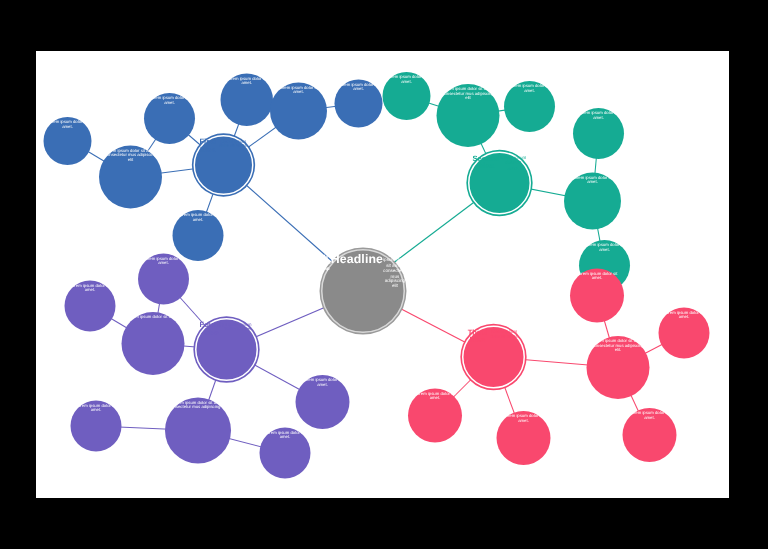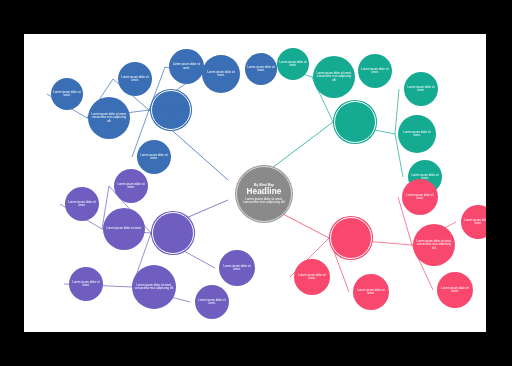--- a/index.html
+++ b/index.html
@@ -1,22 +1,22 @@
 <!DOCTYPE html>
 <html><head>
 <meta charset="utf-8">
 <style>
   html,body{margin:0;padding:0;background:#000;}
   body{width:512px;height:366px;overflow:hidden;font-family:"Liberation Sans",sans-serif;}
   #frame{position:absolute;left:0;top:0;width:512px;height:366px;background:#000;}
   #canvas{position:absolute;left:24px;top:34px;width:462px;height:298px;background:#fff;overflow:hidden;}
   svg#edges{position:absolute;left:0;top:0;width:462px;height:298px;}
-  .node{position:absolute;border-radius:50%;display:flex;flex-direction:column;
-        align-items:center;justify-content:center;text-align:center;color:#fff;
-        box-sizing:border-box;padding:2px;margin-left:22px;}
+  .node{position:absolute;border-radius:50%;display:flex;flex-direction:row;
+        align-items:flex-start;justify-content:center;text-align:center;color:#fff;
+        box-sizing:border-box;padding:2px;}
   .node .ttl{font-weight:bold;line-height:1.05;}
   .node .sub{line-height:1.12;font-weight:normal;}
   .hub{background:#8a8a8a;border:1.6px solid #d8d8d8;box-shadow:0 0 0 1px #9a9a9a;}
   .hub .kicker{font-size:3.1px;font-weight:bold;letter-spacing:.1px;margin-bottom:.5px;}
   .hub .ttl{font-size:8.2px;letter-spacing:.1px;margin-bottom:1.2px;}
   .hub .sub{font-size:3.05px;}
   .main{border:1.4px solid #fff;box-shadow:0 0 0 1.1px currentColor;}
   .main .ttl{font-size:5.1px;margin-bottom:1.2px;}
   .main .sub{font-size:3.0px;}
   .sat .sub{font-size:2.85px;}

